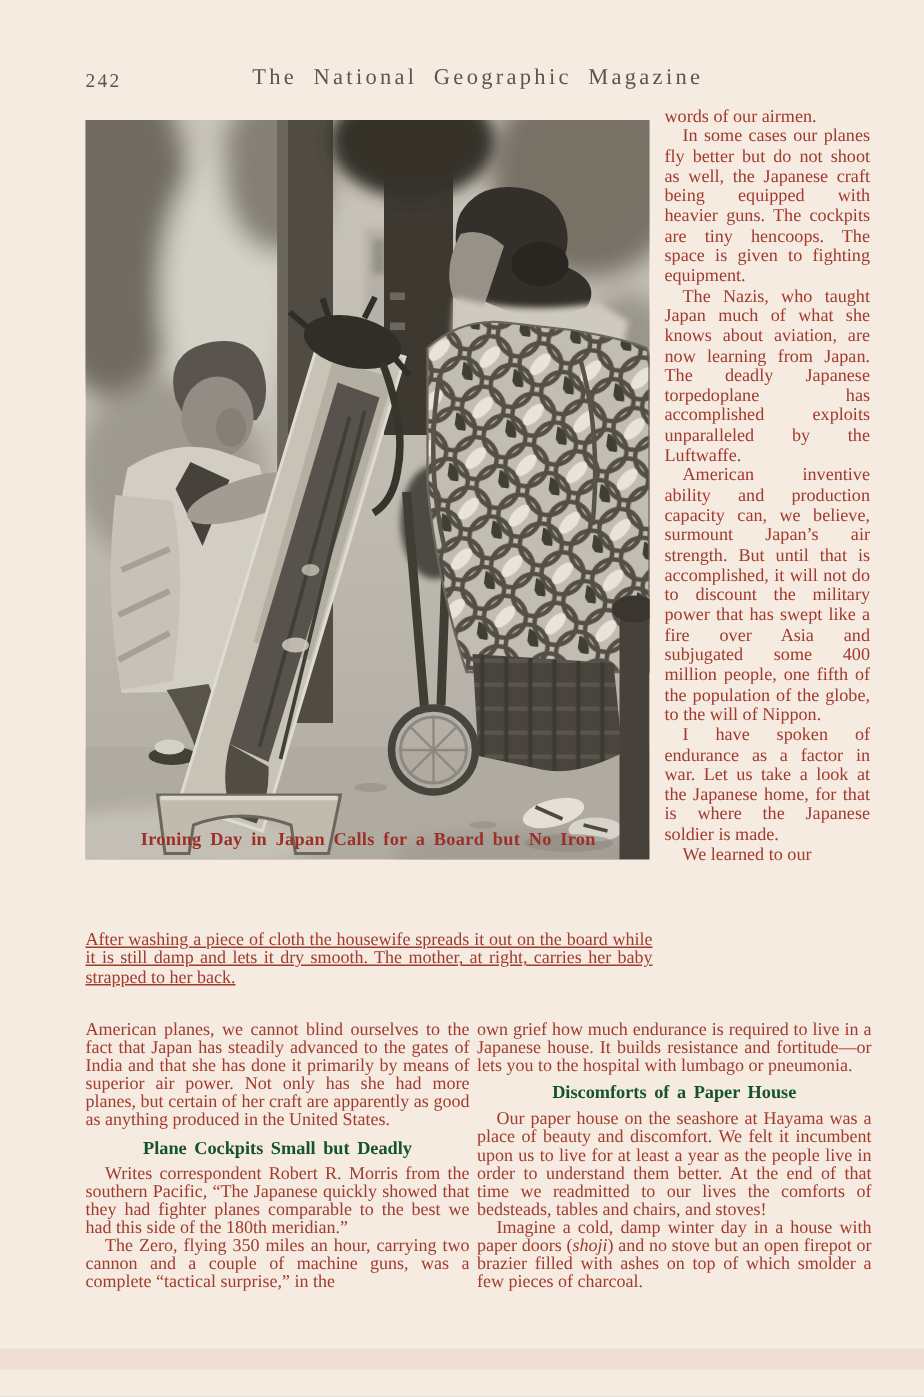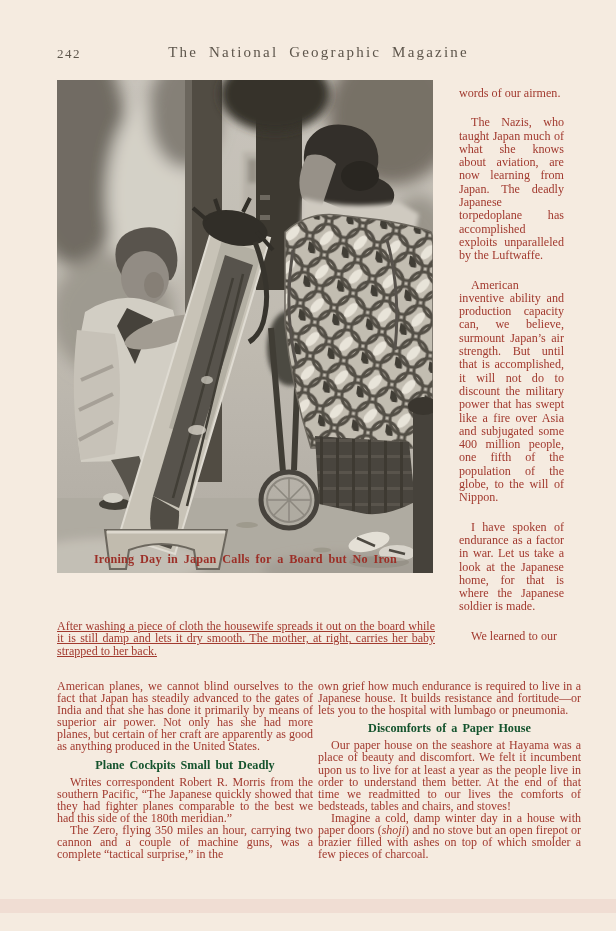--- a/index.html
+++ b/index.html
@@ -23,21 +23,21 @@
 
   
   .photo-fig { position:absolute; left:57px; top:80px; width:376px; height:493px; margin:0; }
   .photo-fig svg { display:block; }
 
   
   .col-narrow {
     position:absolute; left:443px; top:71px; width:137px;
     font-size:12.1px; line-height:13.3px; text-align:justify;
   }
-  .col-narrow p { margin:16px; text-indent:12px; }
+  .col-narrow p { margin:0; text-indent:12px; }
   .col-narrow p.noindent { text-indent:0; }
 
   
   .caption-title {
     position:absolute; left:57px; top:552px; width:377px;
     text-align:center; font-weight:bold; font-size:12.2px;
     color:#9c2f27; word-spacing:2.5px; letter-spacing:0.2px;
   }
   .caption-body {
     position:absolute; left:57px; top:620px; width:378px;
@@ -202,20 +202,21 @@
         <rect x="356" y="322" width="20" height="171" fill="#433f38"></rect>
         <ellipse cx="366" cy="326" rx="15" ry="9" fill="#36322c"></ellipse>
       </g>
 
       <rect width="376" height="493" fill="#8a8077" opacity="0.05"></rect>
     </svg>
   </figure>
 
   <aside class="col-narrow">
     <p class="noindent">words of our airmen.</p>
+    <p>In some cases our planes fly better but do not shoot as well, the Japanese craft being equipped with heavier guns.  The cockpits are tiny hencoops.  The space is given to fighting equipment.</p>
     <p>The Nazis, who taught Japan much of what she knows about aviation, are now learning from Japan.  The deadly Japanese torpedoplane has accomplished exploits unparalleled by the Luftwaffe.</p>
     <p>American inventive ability and production capacity can, we believe, surmount Japan’s air strength.  But until that is accomplished, it will not do to discount the military power that has swept like a fire over Asia and subjugated some 400 million people, one fifth of the population of the globe, to the will of Nippon.</p>
     <p>I have spoken of endurance as a factor in war.  Let us take a look at the Japanese home, for that is where the Japanese soldier is made.</p>
     <p>We learned to our</p>
   </aside>
 
   <div class="caption-title">Ironing Day in Japan Calls for a Board but No Iron</div>
   <p class="caption-body">After washing a piece of cloth the housewife spreads it out on the board while it is still damp and lets it dry smooth.  The mother, at right, carries her baby strapped to her back.</p>
 
   <div class="body-col col-left">

